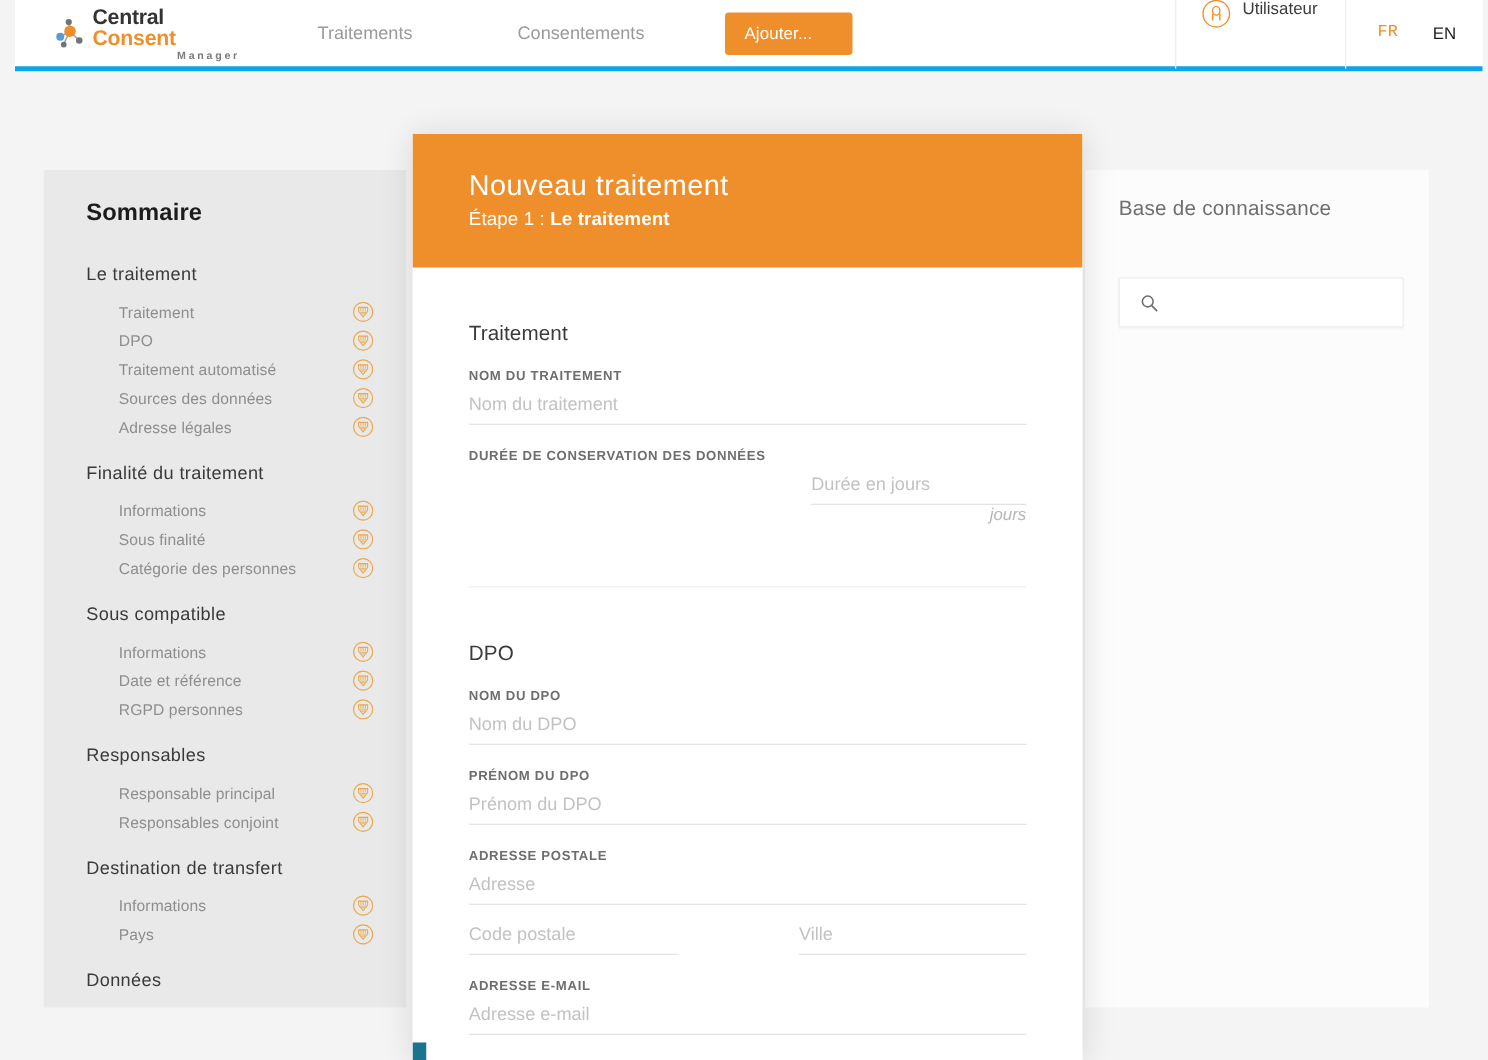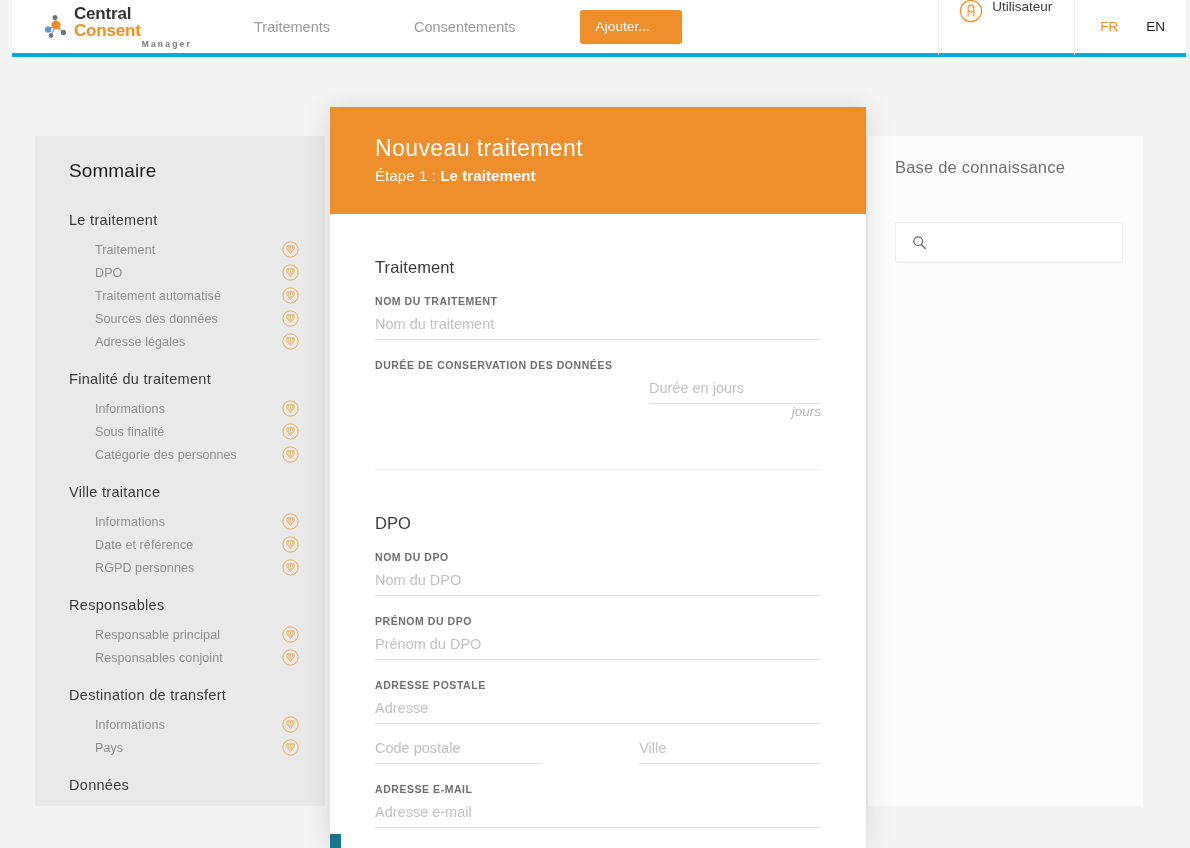--- a/index.html
+++ b/index.html
@@ -78,21 +78,21 @@
 
   
   .sidebar {
     position: absolute; left: 35px; top: 79px;
     width: 290px; height: 670px;
     background: #e9e9e9;
     overflow: hidden;
   }
   .sidebar-inner { padding: 24px 22px 0 34px; }
   .sommaire-title {
-    font-size: 19px; font-weight: normal; color: #1c1c1c;
+    font-size: 19px; font-weight: bold; color: #1c1c1c;
     letter-spacing: 0.1px; margin: 0 0 30px 0;
   }
   .group { margin-bottom: 18px; }
   .group-title {
     font-size: 14.5px; color: #3a3a3a;
     letter-spacing: 0.3px; margin-bottom: 10px;
   }
   .sum-item {
     display: flex; align-items: center;
     padding: 3px 0 3px 26px; cursor: pointer;
@@ -240,21 +240,21 @@
   <div class="nav-right">
     <div class="user-box">
       <svg class="avatar-icon" viewBox="0 0 24 24">
         <circle cx="12" cy="12" r="10.6" fill="none" stroke="#ef8f2b" stroke-width="1.1"></circle>
         <ellipse cx="12" cy="9.6" rx="2.9" ry="3.5" fill="none" stroke="#ef8f2b" stroke-width="1.1"></ellipse>
         <path d="M9.1 11.8 L9.1 17.4 M14.9 11.8 L14.9 17.4" fill="none" stroke="#ef8f2b" stroke-width="1.1"></path>
       </svg>
       <span class="user-name">Utilisateur</span>
     </div>
     <div class="lang">
-      <span class="lang-item lang-fr" style="color: rgb(239, 143, 43);">FR</span>
+      <span class="lang-item lang-fr" style="color: rgb(239, 143, 43); font-family: Liberation Mono, monospace;">FR</span>
       <span class="lang-item lang-en" style="color: rgb(29, 29, 29);">EN</span>
     </div>
   </div>
 </div>
 
 <div class="page">
 
   <div class="sidebar">
     <div class="sidebar-inner">
       <div class="sommaire-title">Sommaire</div>
@@ -331,21 +331,21 @@
               <span class="sum-label">Catégorie des personnes</span>
               <svg class="sum-icon" viewBox="0 0 18 18">
                 <circle cx="9" cy="9" r="8.1" fill="none" stroke="#e9a84f" stroke-width="1"></circle>
                 <path d="M5.2 5.2 h7.6 v3.4 l-3.8 4.6 l-3.8 -4.6 z" fill="none" stroke="#e9a84f" stroke-width="0.9"></path>
                 <path d="M7.1 5.2 v3.4 M9 5.2 v3.4 M10.9 5.2 v3.4" stroke="#e9a84f" stroke-width="0.7"></path>
                 <path d="M6.7 9.4 h4.6 M7.6 10.6 h2.8" stroke="#e9a84f" stroke-width="0.7"></path>
               </svg>
             </div>
           </div>
           <div class="group">
-            <div class="group-title">Ville traitance</div>
+            <div class="group-title">Sous compatible</div>
             <div class="sum-item">
               <span class="sum-label">Informations</span>
               <svg class="sum-icon" viewBox="0 0 18 18">
                 <circle cx="9" cy="9" r="8.1" fill="none" stroke="#e9a84f" stroke-width="1"></circle>
                 <path d="M5.2 5.2 h7.6 v3.4 l-3.8 4.6 l-3.8 -4.6 z" fill="none" stroke="#e9a84f" stroke-width="0.9"></path>
                 <path d="M7.1 5.2 v3.4 M9 5.2 v3.4 M10.9 5.2 v3.4" stroke="#e9a84f" stroke-width="0.7"></path>
                 <path d="M6.7 9.4 h4.6 M7.6 10.6 h2.8" stroke="#e9a84f" stroke-width="0.7"></path>
               </svg>
             </div>
             <div class="sum-item">

